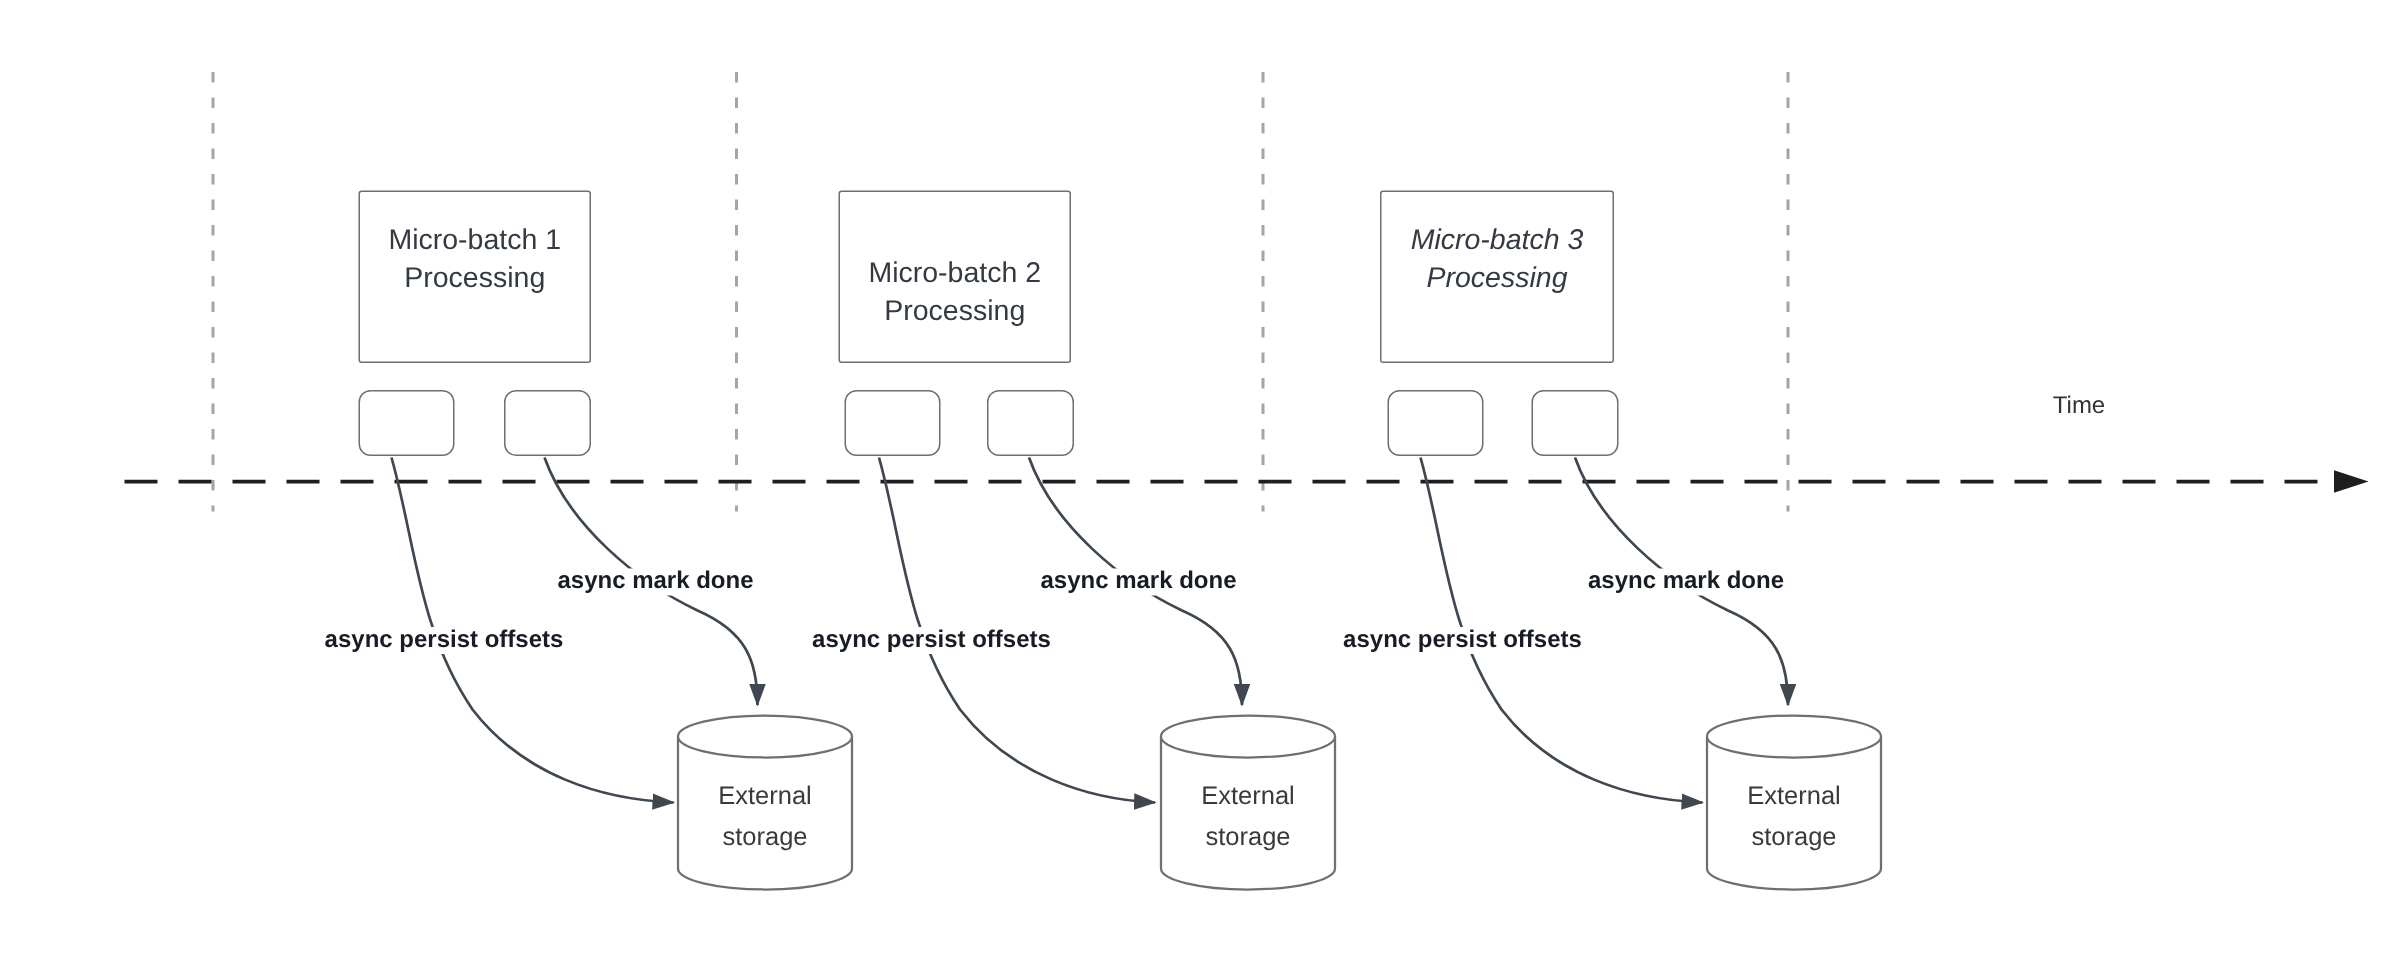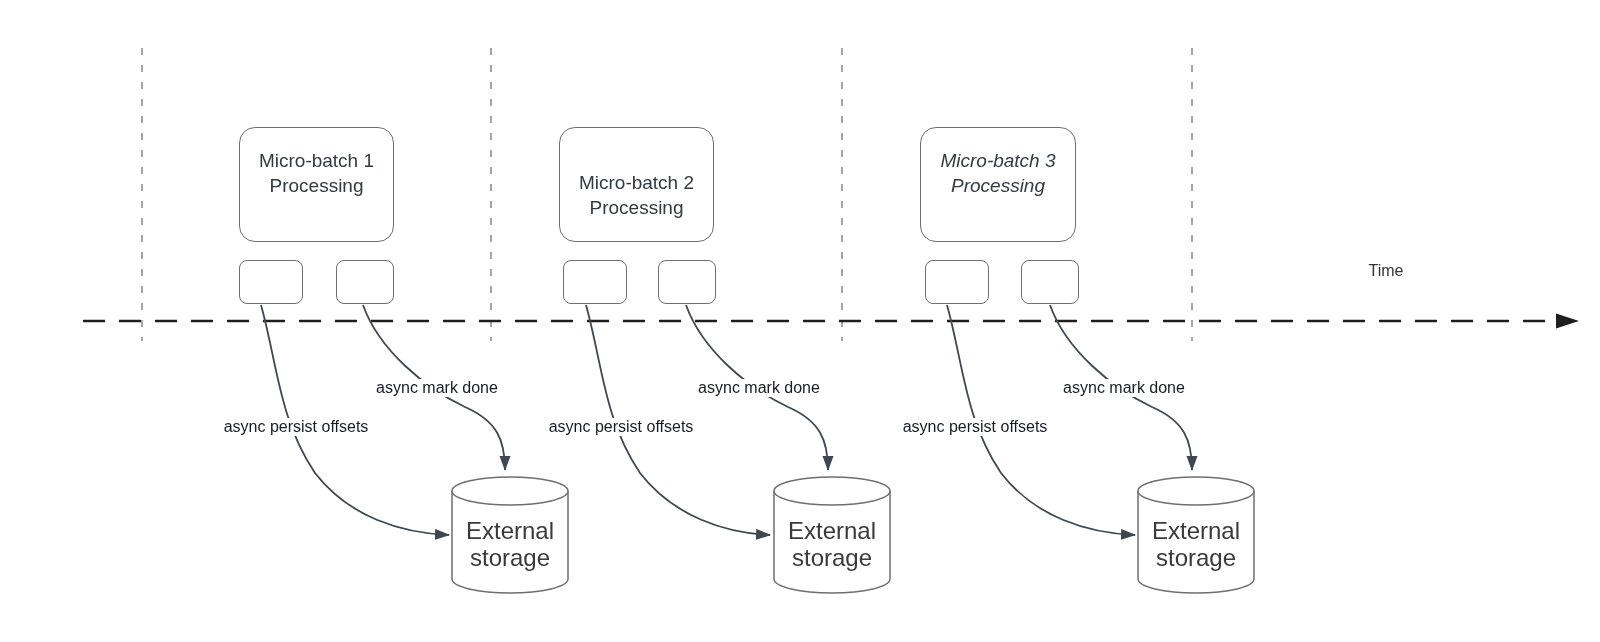--- a/index.html
+++ b/index.html
@@ -9,51 +9,51 @@
     background:#ffffff;
     font-family:"Liberation Sans",sans-serif;
     overflow:hidden;
   }
   .stage svg{position:absolute;left:0;top:0;}
   .bigbox{
     position:absolute;
     width:155px;height:115px;
     box-sizing:border-box;
     border:1.5px solid #6f6f6f;
-    border-radius:16px;
+    border-radius:2px;
     background:#ffffff;
     display:flex;flex-direction:column;align-items:center;
     padding-top:20px;
     font-size:19px;line-height:25px;
     color:#343a42;
     text-align:center;
   }
   .smallbox{
     position:absolute;
     width:64px;height:44px;
     box-sizing:border-box;
     border:1.5px solid #6f6f6f;
     border-radius:8px;
     background:#ffffff;
   }
   .smallbox.r{width:58px;}
   .alabel{
     position:absolute;
     transform:translate(-50%,-50%);
-    font-weight:normal;font-size:16px;
+    font-weight:bold;font-size:16px;
     color:#181c25;
     background:#ffffff;
     padding:0 3px;
     white-space:nowrap;
   }
   .cyltext{
     position:absolute;
     width:116px;top:517px;
     text-align:center;
-    font-size:24px;line-height:27px;
+    font-size:17px;line-height:27px;
     color:#3a3a3a;
   }
   .timelabel{
     position:absolute;
     transform:translate(-50%,-50%);
     font-size:16px;color:#333333;
     white-space:nowrap;
   }
 </style>
 </head>

